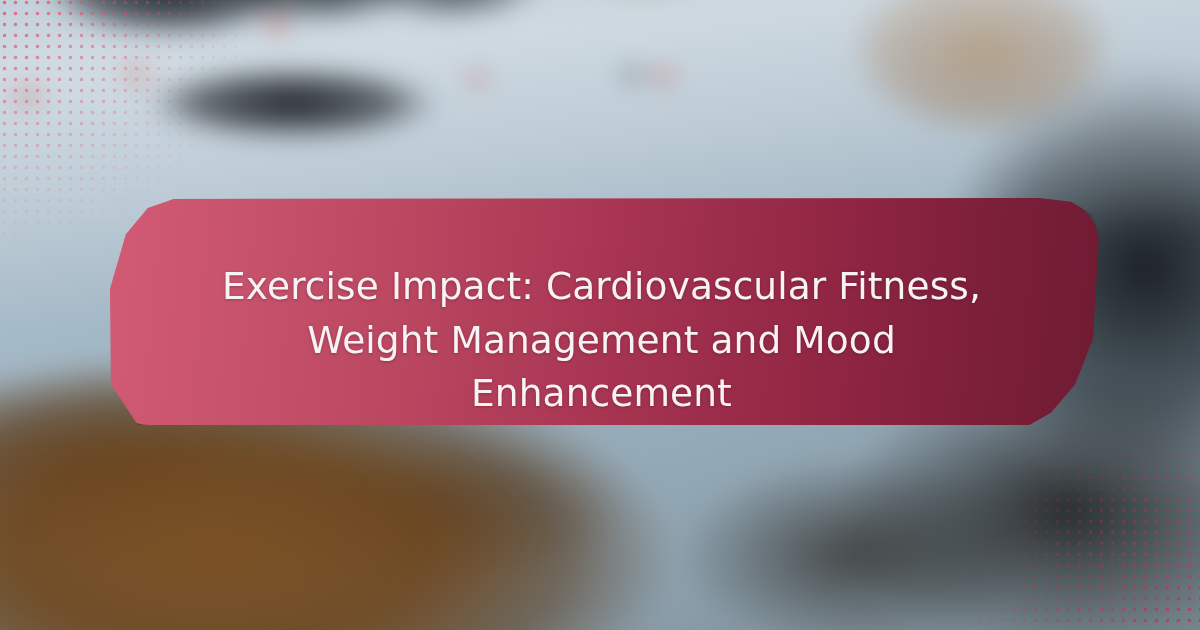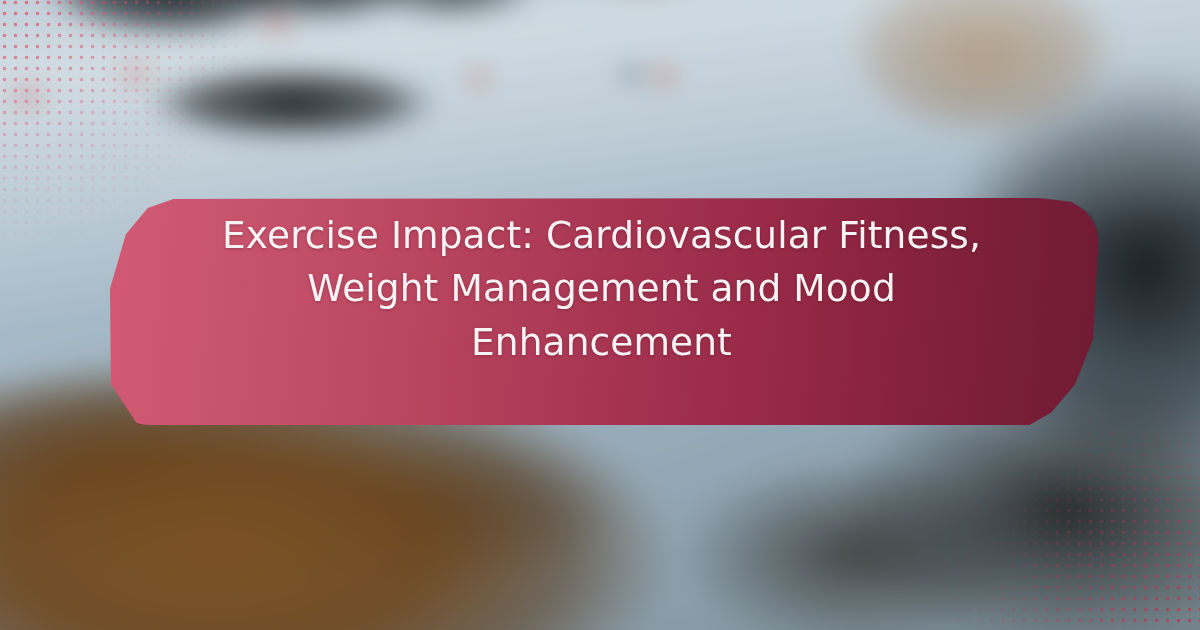--- a/index.html
+++ b/index.html
@@ -84,24 +84,24 @@
   }
 
   
   .banner {
     position: absolute;
     left: 104px;
     top: 198px;
     width: 995px;
     height: 227px;
     display: flex;
-    align-items: flex-start;
+    align-items: flex-end;
     justify-content: center;
     box-sizing: border-box;
-    padding: 11px 112px;
+    padding: 5px 112px;
     background: linear-gradient(95deg,
                 #d25a74 0%,
                 #c9546e 12%,
                 #b9455f 32%,
                 #a63451 52%,
                 #912643 72%,
                 #7c1f39 88%,
                 #701b33 100%);
     clip-path: polygon(
       3.4% 100%, 0.7% 82%, 0.6% 40%,

